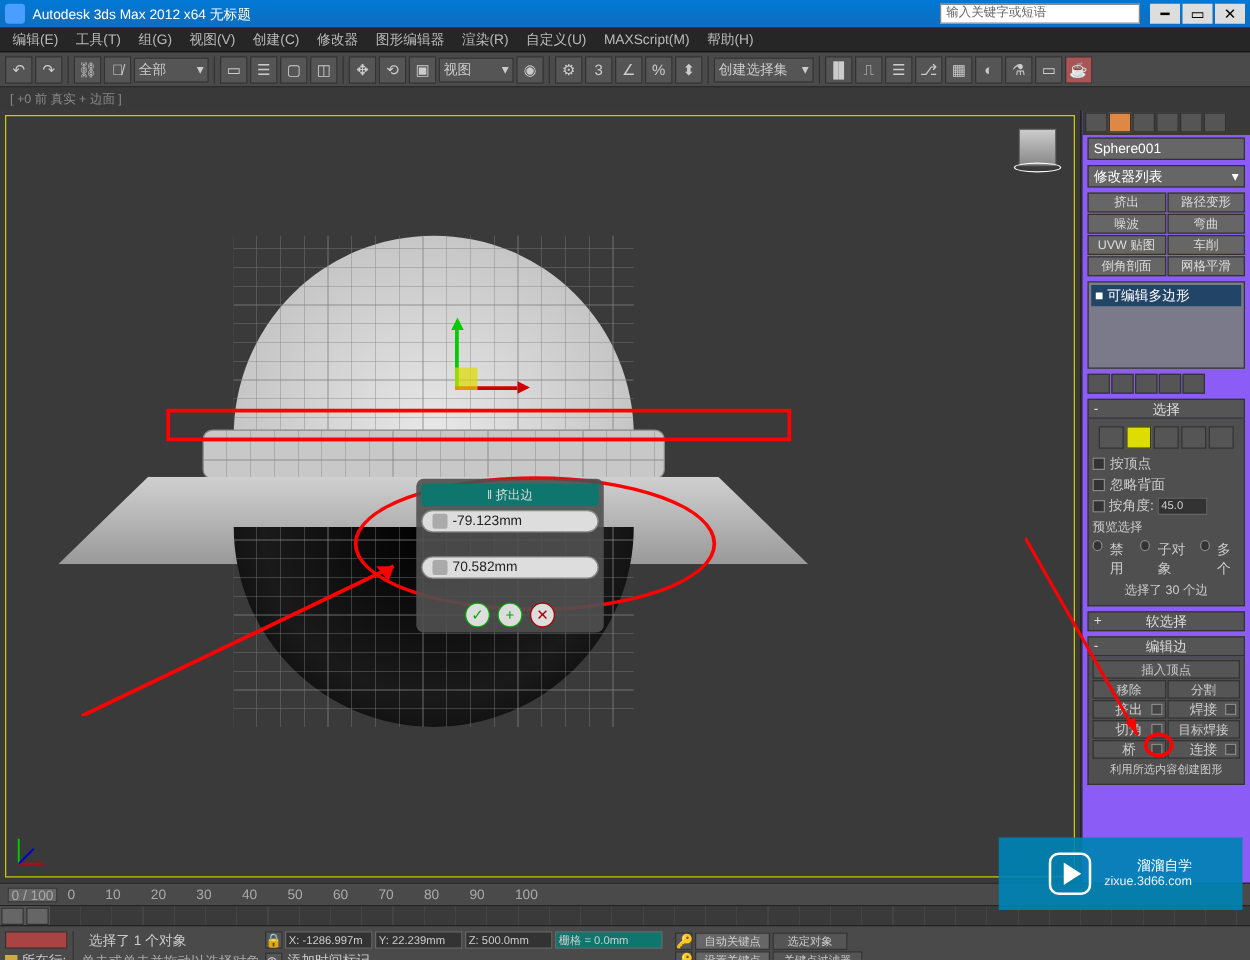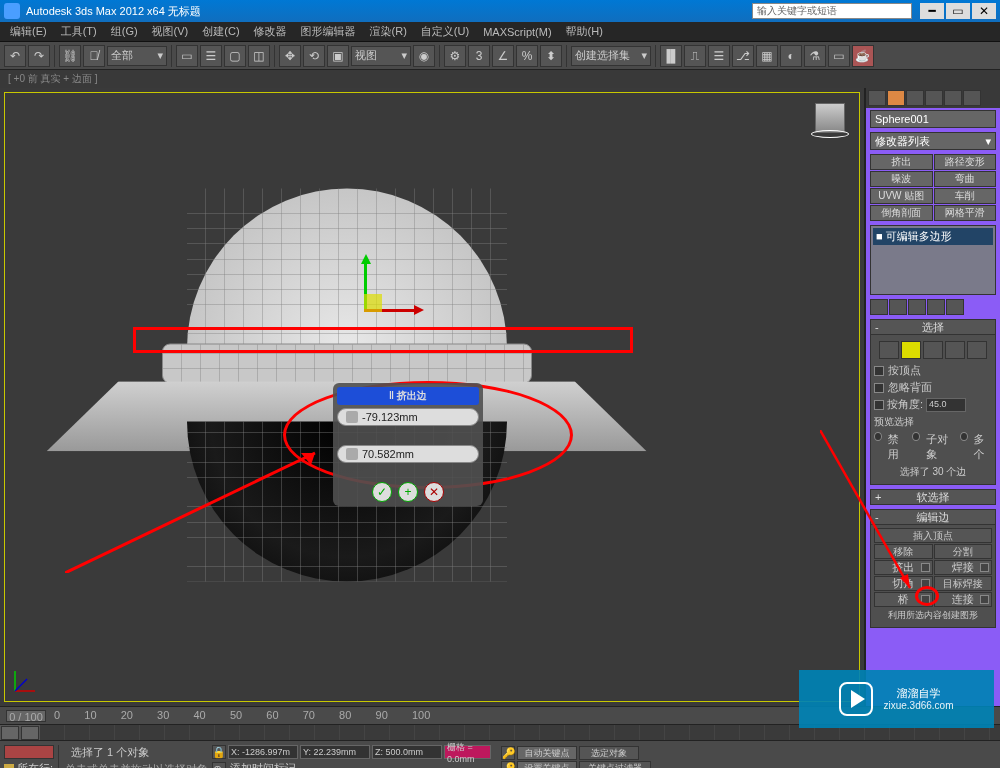--- a/index.html
+++ b/index.html
@@ -48,21 +48,21 @@
 .gizmo .xhead { width: 0; height: 0; border-top: 5px solid transparent; border-bottom: 5px solid transparent; border-left: 10px solid #c00; position: absolute; left: 50px; bottom: -3px; }
 .gizmo .box { width: 18px; height: 18px; background: #dd0; position: absolute; bottom: 0; left: 0; opacity: .7; }
 
 
 .anno-rect { position: absolute; border: 3px solid #f00; }
 .anno-ellipse { position: absolute; border: 3px solid #f00; border-radius: 50%; }
 .anno-arrow-svg { position: absolute; }
 
 
 .caddy { position: absolute; left: 320px; top: 370px; width: 150px; background: rgba(80,80,80,.9); border-radius: 6px; padding: 4px; }
-.caddy .title { background: #1d4ed8; color: #ddd; text-align: center; font-size: 10px; padding: 2px; border-radius: 3px; margin-bottom: 3px; font-weight: bold; }
+.caddy .title { background: #0f766e; color: #ddd; text-align: center; font-size: 10px; padding: 2px; border-radius: 3px; margin-bottom: 3px; }
 .caddy .row { display: flex; align-items: center; gap: 4px; margin-bottom: 19px; }
 .caddy .field { flex: 1; height: 18px; background: #ddd; border: 1px solid #888; border-radius: 9px; font-size: 10px; padding: 0 8px; color: #222; display: flex; align-items: center; }
 .caddy .field .icon { width: 12px; height: 12px; background: #aaa; border-radius: 2px; margin-right: 4px; }
 .caddy .btns { display: flex; gap: 6px; justify-content: center; margin-top: 2px; }
 .caddy .cbtn { width: 20px; height: 20px; border-radius: 50%; border: 1.5px solid; display: flex; align-items: center; justify-content: center; font-size: 12px; background: #888; }
 .caddy .ok { border-color: #0a0; color: #0a0; background: #ddd; }
 .caddy .plus { border-color: #0a0; color: #0a0; background: #ddd; }
 .caddy .cancel { border-color: #a00; color: #a00; background: #ddd; }
 
 
@@ -111,27 +111,27 @@
 .trackbar { height: 16px; background: #3a3a3a; border-top: 1px solid #222; display: flex; }
 .trackbar .left { width: 40px; background: #555; display: flex; }
 .trackbar .left .tb { width: 18px; height: 14px; background: #666; border: 1px solid #333; margin: 1px; }
 .trackbar .track { flex: 1; background: repeating-linear-gradient(90deg, #3a3a3a 0, #3a3a3a 24px, #444 24px, #444 25px); }
 
 .statusbar { height: 40px; background: #4a4a4a; border-top: 1px solid #222; display: flex; align-items: center; padding: 0 4px; gap: 4px; font-size: 10px; color: #ccc; }
 .statusbar .script { width: 50px; height: 14px; background: #a44; border: 1px solid #333; }
 .statusbar .selinfo { flex: 0 0 auto; padding: 0 6px; }
 .statusbar .hint { flex: 0 0 auto; color: #aaa; }
 .statusbar .coord { width: 70px; height: 14px; background: #333; border: 1px solid #666; color: #ccc; padding: 0 2px; font-size: 9px; display: flex; align-items: center; }
-.statusbar .grid { width: 47px; height: 14px; background: #be185d; border: 1px solid #666; padding: 0 2px; font-size: 9px; display: flex; align-items: center; }
+.statusbar .grid { width: 86px; height: 14px; background: #0f766e; border: 1px solid #666; padding: 0 2px; font-size: 9px; display: flex; align-items: center; }
 
 
 .watermark { position: absolute; right: 6px; bottom: 40px; width: 195px; height: 58px; background: rgba(0,130,180,.92); color: #fff; display: flex; align-items: center; justify-content: center; gap: 10px; font-size: 18px; }
 .watermark .play { width: 34px; height: 34px; border: 2.5px solid #fff; border-radius: 8px; display: flex; align-items: center; justify-content: center; }
 .watermark .tri { width: 0; height: 0; border-left: 14px solid #fff; border-top: 9px solid transparent; border-bottom: 9px solid transparent; margin-left: 3px; }
-.watermark .txt { display: flex; flex-direction: column; align-items: center; line-height: 1.1; }
+.watermark .txt { display: flex; flex-direction: column; align-items: flex-end; line-height: 1.1; }
 .watermark .sub { font-size: 10px; opacity: .9; }
 </style>
 </head>
 <body>
 
 <div class="titlebar">
   <div class="logo"></div>
   <div class="appname">Autodesk 3ds Max 2012 x64   无标题</div>
   <div class="search">输入关键字或短语</div>
   <div class="winbtns">

